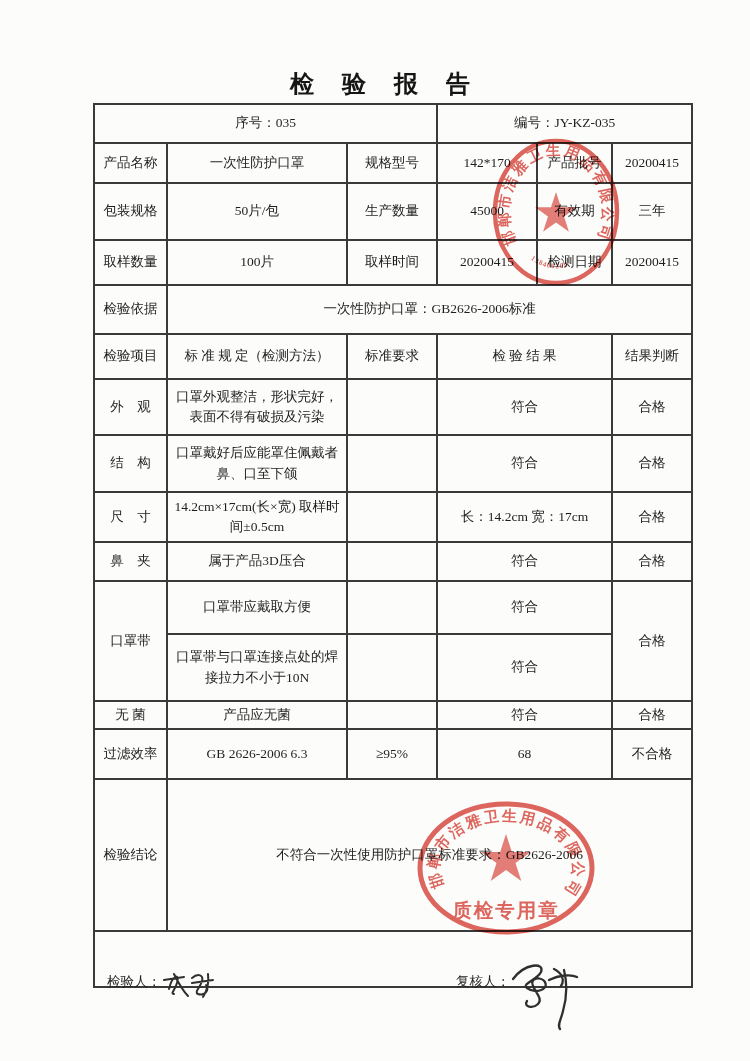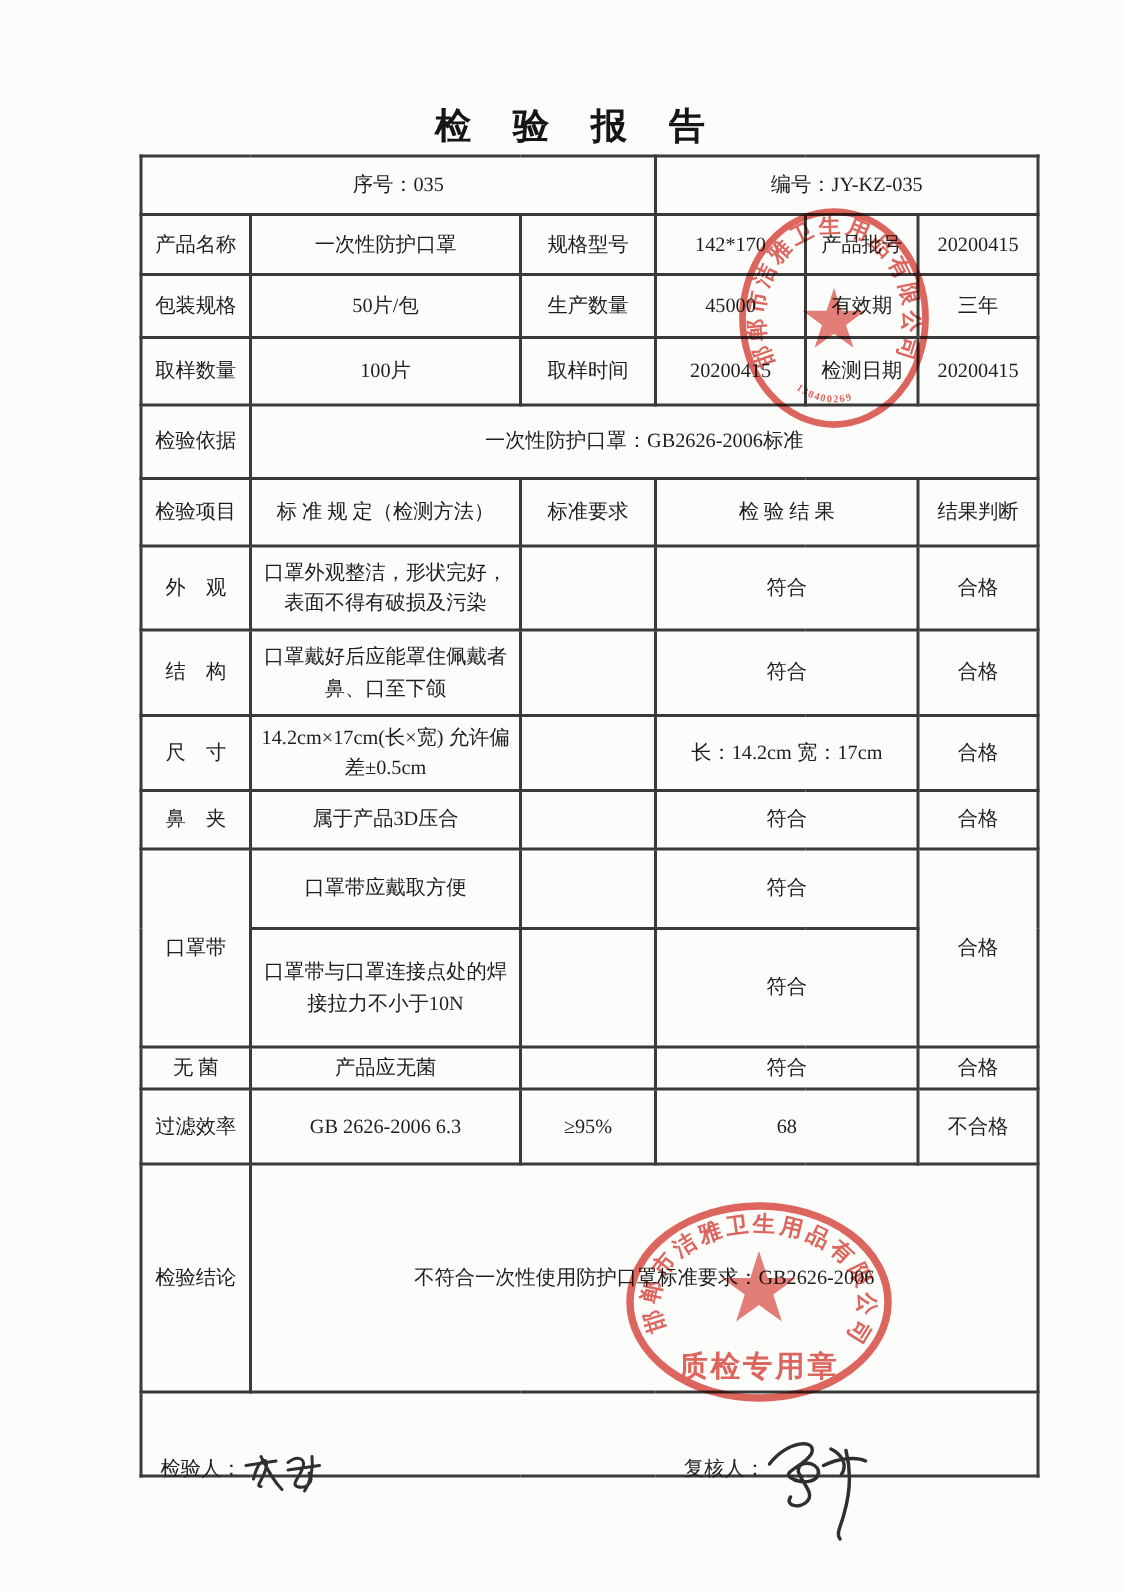--- a/index.html
+++ b/index.html
@@ -78,21 +78,21 @@
     </tr>
 
     <tr style="height:40px">
       <td>产品名称</td>
       <td>一次性防护口罩</td>
       <td>规格型号</td>
       <td>142*170</td>
       <td>产品批号</td>
       <td>20200415</td>
     </tr>
-    <tr style="height:42px">
+    <tr style="height:57px">
       <td>包装规格</td>
       <td>50片/包</td>
       <td>生产数量</td>
       <td>45000</td>
       <td>有效期</td>
       <td>三年</td>
     </tr>
     <tr style="height:45px">
       <td>取样数量</td>
       <td>100片</td>
@@ -126,42 +126,42 @@
     <tr style="height:57px">
       <td>结　构</td>
       <td class="spec">口罩戴好后应能罩住佩戴者鼻、口至下颌</td>
       <td></td>
       <td colspan="2">符合</td>
       <td>合格</td>
     </tr>
 
     <tr style="height:50px">
       <td>尺　寸</td>
-      <td class="spec">14.2cm×17cm(长×宽) 允许偏差±0.5cm</td>
+      <td class="spec">14.2cm×17cm(长×宽) 取样时间±0.5cm</td>
       <td></td>
       <td colspan="2">长：14.2cm 宽：17cm</td>
       <td>合格</td>
     </tr>
 
     <tr style="height:39px">
       <td>鼻　夹</td>
       <td class="spec">属于产品3D压合</td>
       <td></td>
       <td colspan="2">符合</td>
       <td>合格</td>
     </tr>
 
     <tr style="height:53px">
       <td rowspan="2">口罩带</td>
       <td class="spec">口罩带应戴取方便</td>
       <td></td>
       <td colspan="2">符合</td>
       <td rowspan="2">合格</td>
     </tr>
-    <tr style="height:79px">
+    <tr style="height:67px">
       <td class="spec">口罩带与口罩连接点处的焊接拉力不小于10N</td>
       <td></td>
       <td colspan="2">符合</td>
     </tr>
 
     <tr style="height:28px">
       <td>无 菌</td>
       <td class="spec">产品应无菌</td>
       <td></td>
       <td colspan="2">符合</td>

